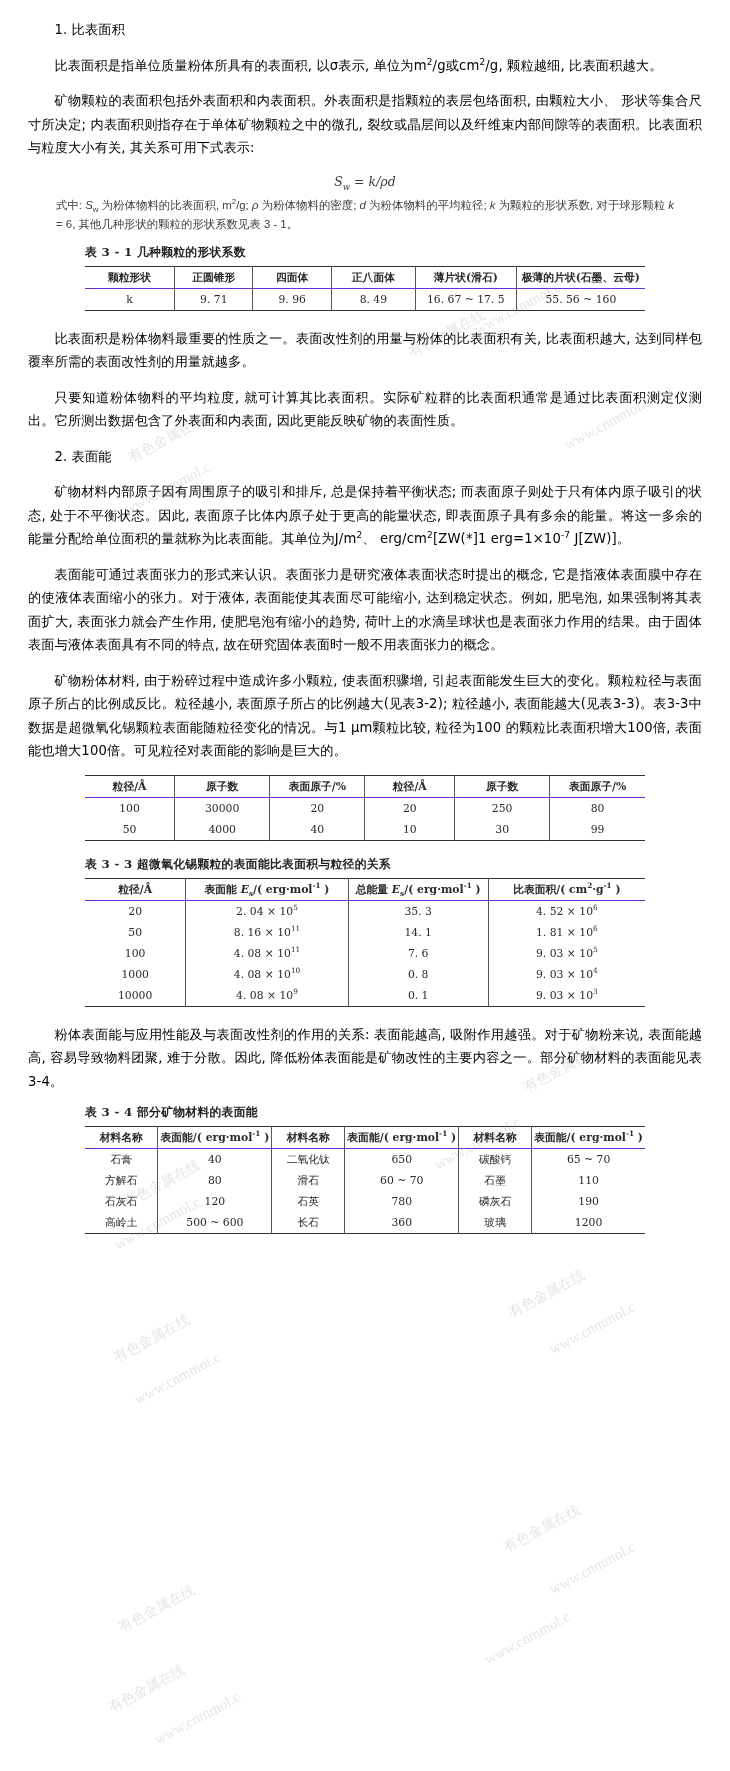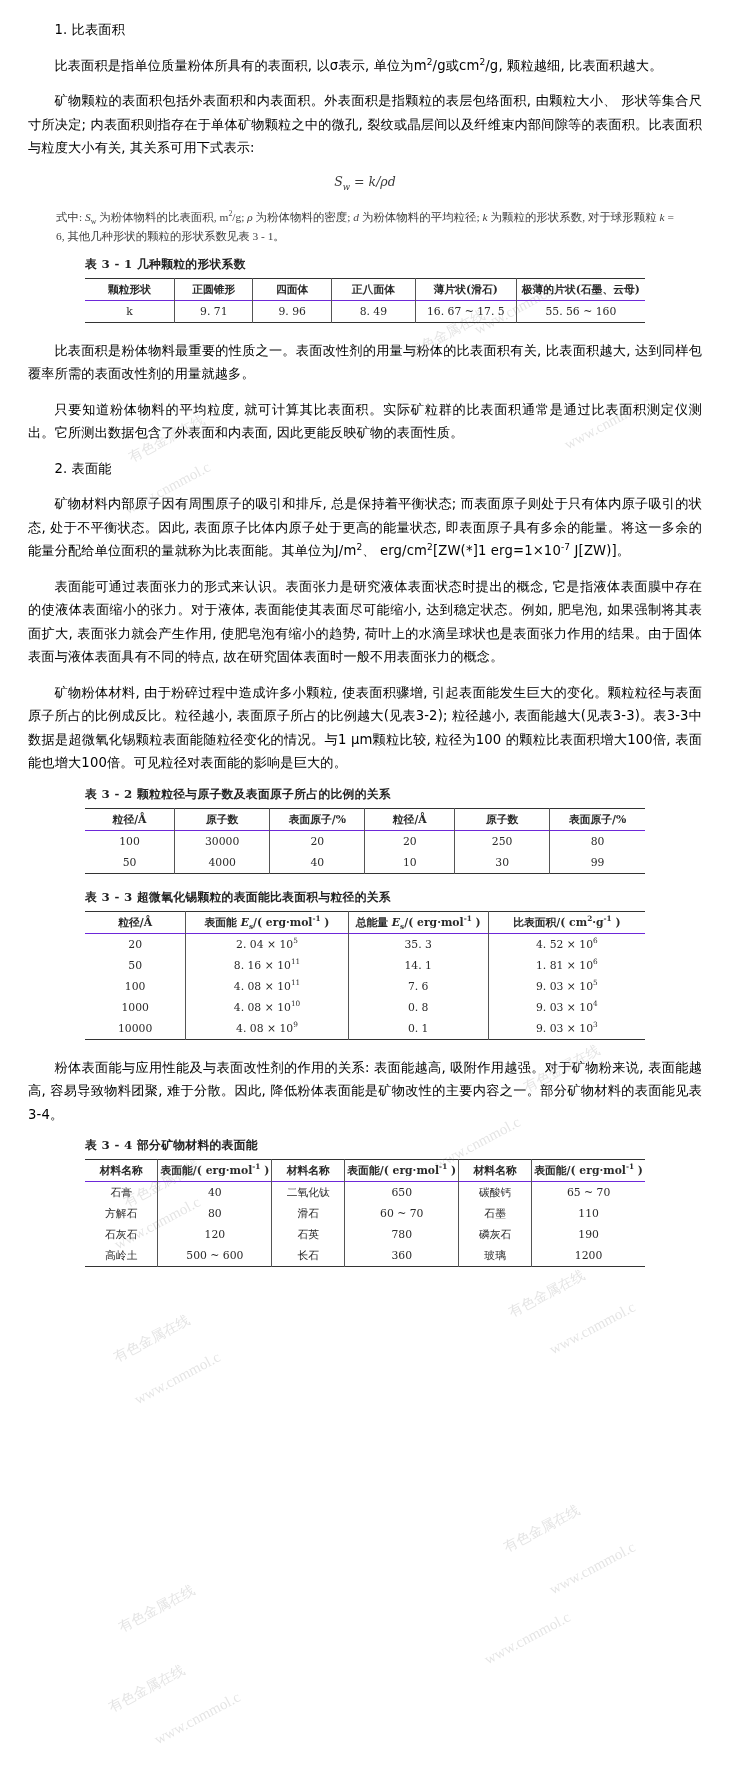--- a/index.html
+++ b/index.html
@@ -39,24 +39,24 @@
     margin: 6px 0 10px 0;
     padding: 0 28px;
     color: #3a3a3a;
   }
   .formula-line {
     text-align: center;
     font-family: "DejaVu Serif", "Liberation Serif", serif;
     font-style: italic;
     font-size: 12.5px;
     line-height: 20px;
-    margin-bottom: 16px;
+    margin-bottom: 4px;
   }
   .formula-note {
-    font-family: Liberation Serif, serif;
+    font-family: Liberation Sans, sans-serif;
     font-size: 11.4px;
     line-height: 19.5px;
     text-align: justify;
     color: #3d3d3d;
   }
   .formula-note i { font-style: italic; }
 
   .table-block {
     margin: 10px auto 16px auto;
     width: 560px;
@@ -194,21 +194,20 @@
 
   <p class="body-text">
     <span>矿物材料内部原子因有周围原子的吸引和排斥, 总是保持着平衡状态; 而表面原子则处于只有体内原子吸引的状态, 处于不平衡状态。因此, 表面原子比体内原子处于更高的能量状态, 即表面原子具有多余的能量。将这一多余的能量分配给单位面积的量就称为比表面能。其单位为J/m<sup>2</sup>、 erg/cm<sup>2</sup>[ZW(*]1 erg=1×10<sup>-7</sup> J[ZW)]。</span>
   </p>
 
   <p class="body-text">表面能可通过表面张力的形式来认识。表面张力是研究液体表面状态时提出的概念, 它是指液体表面膜中存在的使液体表面缩小的张力。对于液体, 表面能使其表面尽可能缩小, 达到稳定状态。例如, 肥皂泡, 如果强制将其表面扩大, 表面张力就会产生作用, 使肥皂泡有缩小的趋势, 荷叶上的水滴呈球状也是表面张力作用的结果。由于固体表面与液体表面具有不同的特点, 故在研究固体表面时一般不用表面张力的概念。</p>
 
   <p class="body-text">矿物粉体材料, 由于粉碎过程中造成许多小颗粒, 使表面积骤增, 引起表面能发生巨大的变化。颗粒粒径与表面原子所占的比例成反比。粒径越小, 表面原子所占的比例越大(见表3-2); 粒径越小, 表面能越大(见表3-3)。表3-3中数据是超微氧化锡颗粒表面能随粒径变化的情况。与1 μm颗粒比较, 粒径为100 的颗粒比表面积增大100倍, 表面能也增大100倍。可见粒径对表面能的影响是巨大的。</p>
 
   <div class="table-block">
-    <div class="table-caption">表 3 - 2    颗粒粒径与原子数及表面原子所占的比例的关系</div>
     <table class="doc-table">
       <colgroup>
           <col style="width: 16%;">
           <col style="width: 17%;">
           <col style="width: 17%;">
           <col style="width: 16%;">
           <col style="width: 17%;">
           <col style="width: 17%;">
         </colgroup>
       <thead>

